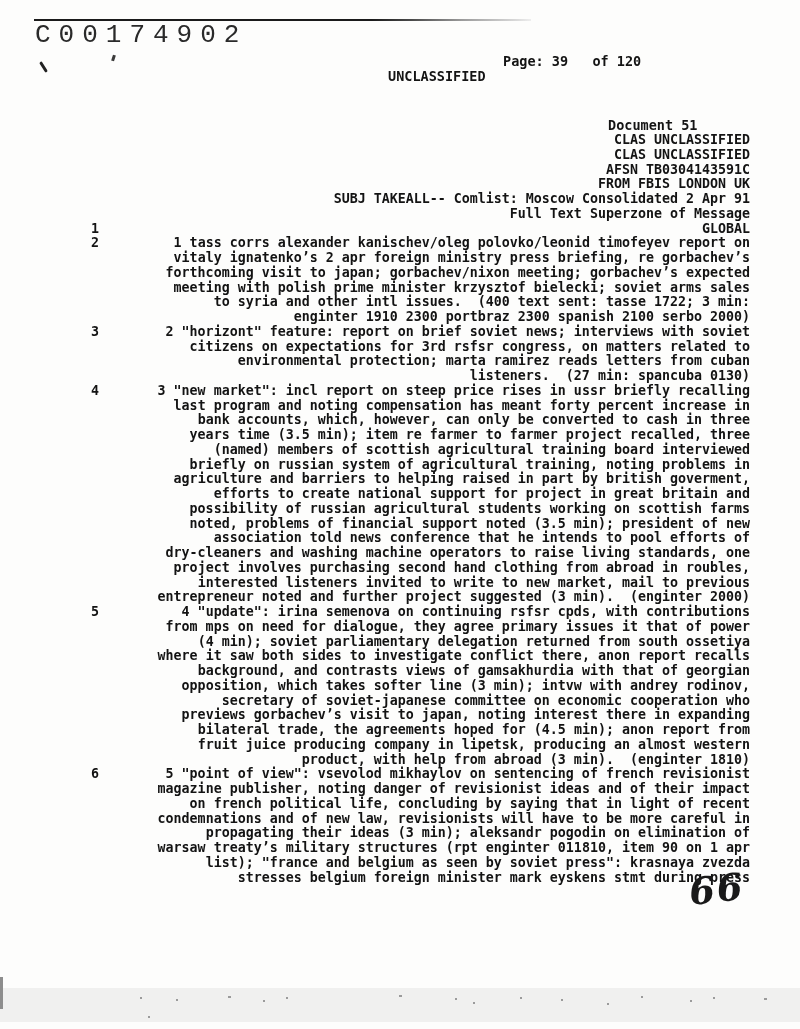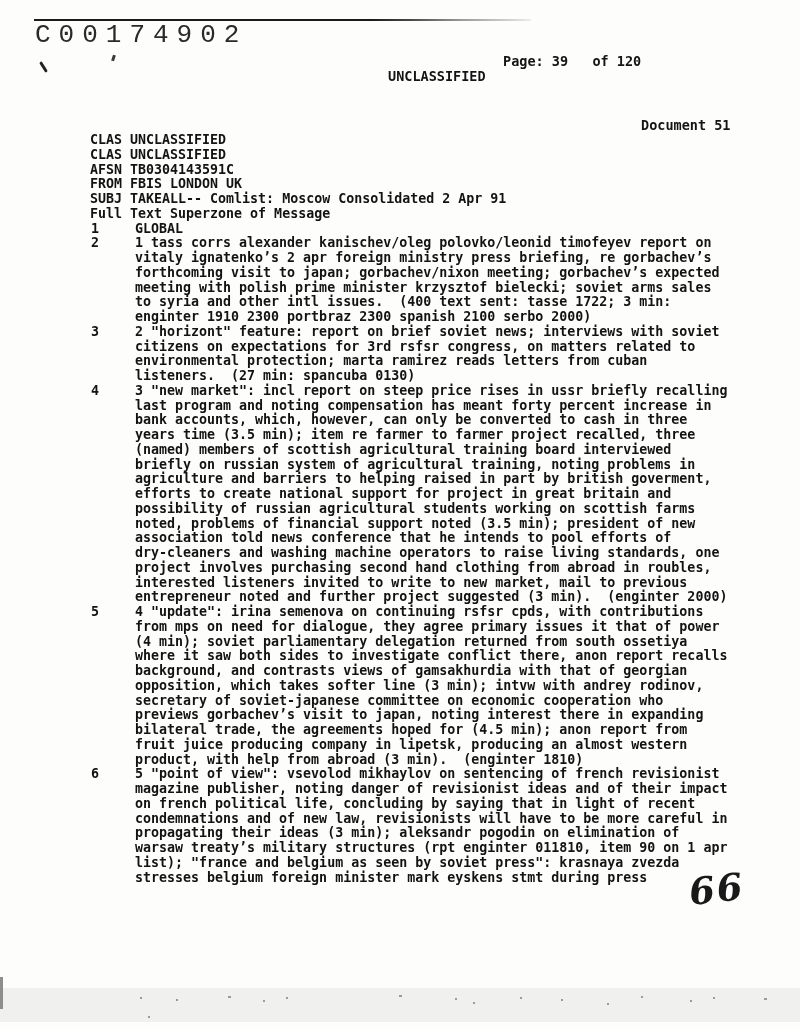--- a/index.html
+++ b/index.html
@@ -18,22 +18,22 @@
     letter-spacing:8px; color:#2a2a2a; white-space:pre;
   }
   .pen-tick {
     position:absolute; left:42px; top:61px; width:3px; height:12px;
     background:#222; transform:rotate(-32deg); border-radius:2px;
   }
   .apostrophe-speck { position:absolute; left:112px; top:55px; width:3px; height:6px; background:#3a3a3a; transform:rotate(18deg); }
   .hdr { position:absolute; white-space:pre; font:700 13.5px/15px "DejaVu Sans Mono", monospace; }
   .page-indicator { left:503px; top:54px; }
   .classification { left:372px; top:69px;margin-left:16px; }
-  .doc-label { left:641px; top:118px; }
-  .body-block { position:absolute; left:90px; top:133px; width:660px; }
+  .doc-label { left:608px; top:118px; }
+  .body-block { position:absolute; left:90px; top:133px; width:660px;text-align:right; }
   .body-block pre {
     margin:0; white-space:pre;
     font:700 13.3px/14.75px "DejaVu Sans Mono", monospace;
     letter-spacing:0; color:#131313;
   }
   .para { position:relative; padding-left:45px; }
   .para .num {
     position:absolute; left:1px; top:0;
     font:700 13.3px/14.75px "DejaVu Sans Mono", monospace; color:#131313;
   }

